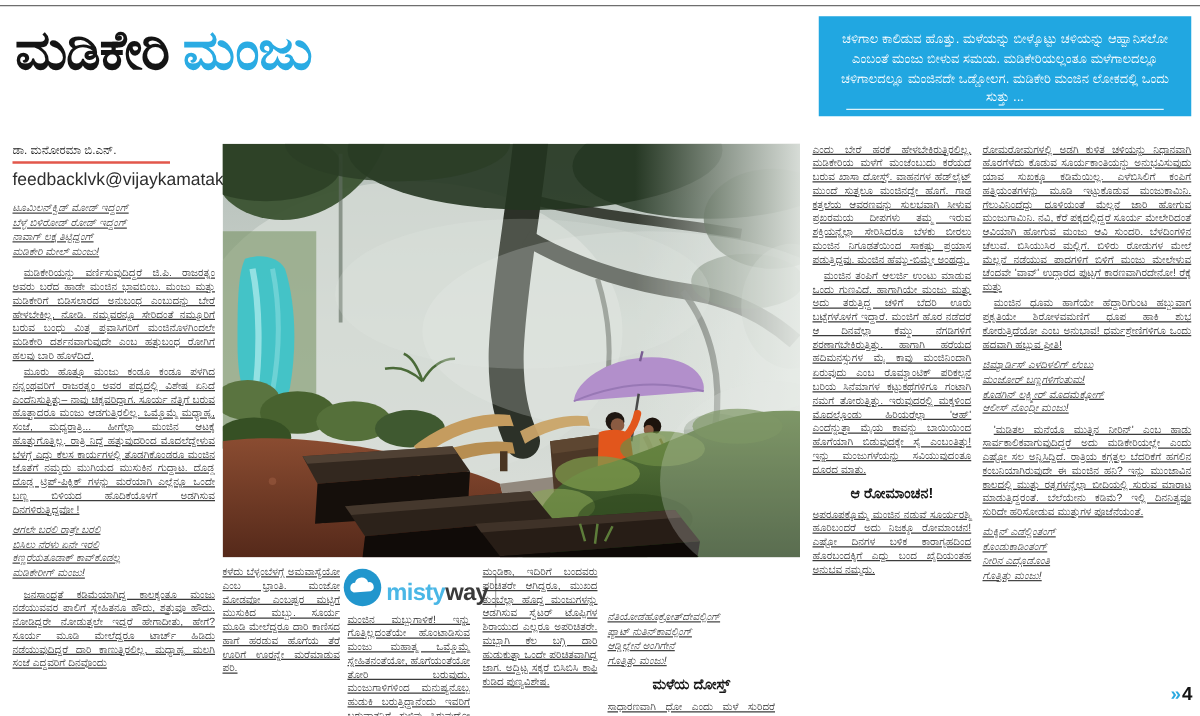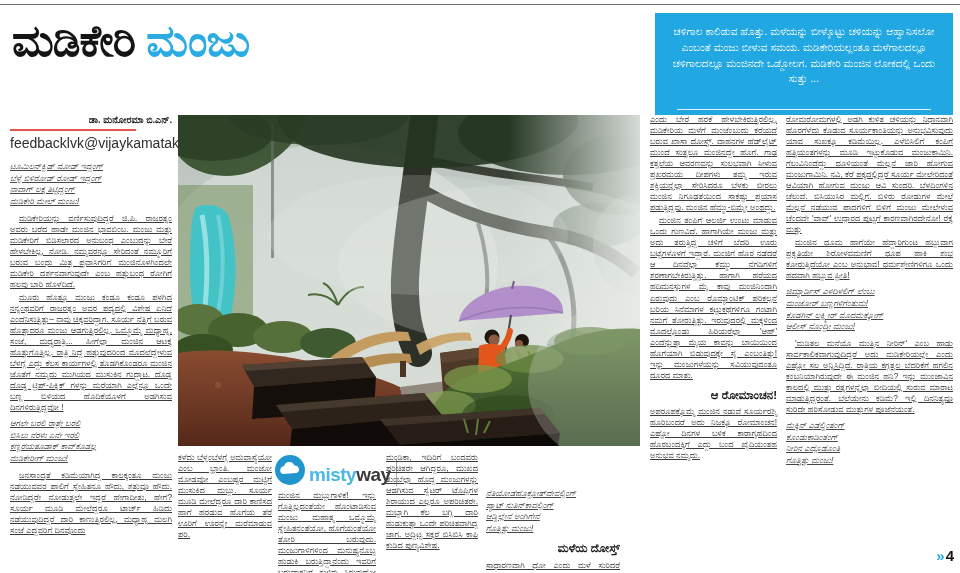--- a/index.html
+++ b/index.html
@@ -8,34 +8,34 @@
     position:relative; width:960px; height:573px; background:#ffffff;
     overflow:hidden; font-family:"Liberation Sans","DejaVu Sans",sans-serif;
     color:#3b3b3b; margin:0 auto;
   }
   .top-rule { position:absolute; top:4px; left:0; width:960px; height:1px; background:#6e6e6e; }
 
   .headline { position:absolute; left:12px; top:16px; width:630px;
     font-size:44px; font-weight:bold; letter-spacing:-1px; color:#141414; line-height:1.15; white-space:nowrap; }
   .headline .blue { color:#2aabe3; }
 
-  .teaser { position:absolute; left:655px; top:13px; width:298px; height:102px;
+  .teaser { position:absolute; left:655px; top:13px; width:298px; height:80px;
     background:#21a7e1; color:#ffffff; font-size:10.5px; line-height:1.5;
     text-align:center; padding:11px 14px 0 14px; }
   .teaser-rule { position:absolute; left:22px; right:22px; bottom:5px; height:1px; background:rgba(255,255,255,.85); }
 
   .col { position:absolute; font-size:8.3px; line-height:1.33; text-align:justify; color:#3c3c3c; }
   .col p { margin:0 0 2px 0; text-indent:9px;text-decoration:underline; }
   .col p.noindent { text-indent:0; }
-  .byline { font-weight:bold; font-size:9.4px; color:#1d1d1d; text-align:right; }
+  .byline { font-weight:normal; font-size:9.4px; color:#1d1d1d; text-align:left; }
   .byline-rule { width:126px; height:2px; background:#e2574b; margin:2px 0 3px 0; }
   .email { font-size:14px; color:#2e2e2e; margin-bottom:9px; text-align:left; }
   .poem { font-style:italic; color:#474747; margin:5px 0 5px 0; text-align:left;text-decoration:underline; }
   .poem div { line-height:1.4; }
-  .subhead { font-weight:bold; font-size:11.5px; color:#161616; margin:7px 0 3px 0; text-align:right; text-indent:0; }
+  .subhead { font-weight:bold; font-size:11.5px; color:#161616; margin:7px 0 3px 0; text-align:center; text-indent:0; }
 
   .photo { position:absolute; left:178px; top:115px; width:462px; height:331px; overflow:hidden; }
 
   .leftcol  { left:10px;  top:114px; width:162px; }
   .colA     { left:650px; top:114px; width:127px; }
   .colB     { left:786px; top:114px; width:167px; }
   .bc1 { left:178px; top:452px; width:94px; }
   .bc2 { left:278px; top:452px; width:98px; padding-top:38px; }
   .bc3 { left:386px; top:452px; width:92px; }
   .bc4 { left:486px; top:452px; width:134px;margin-top:36px; }

